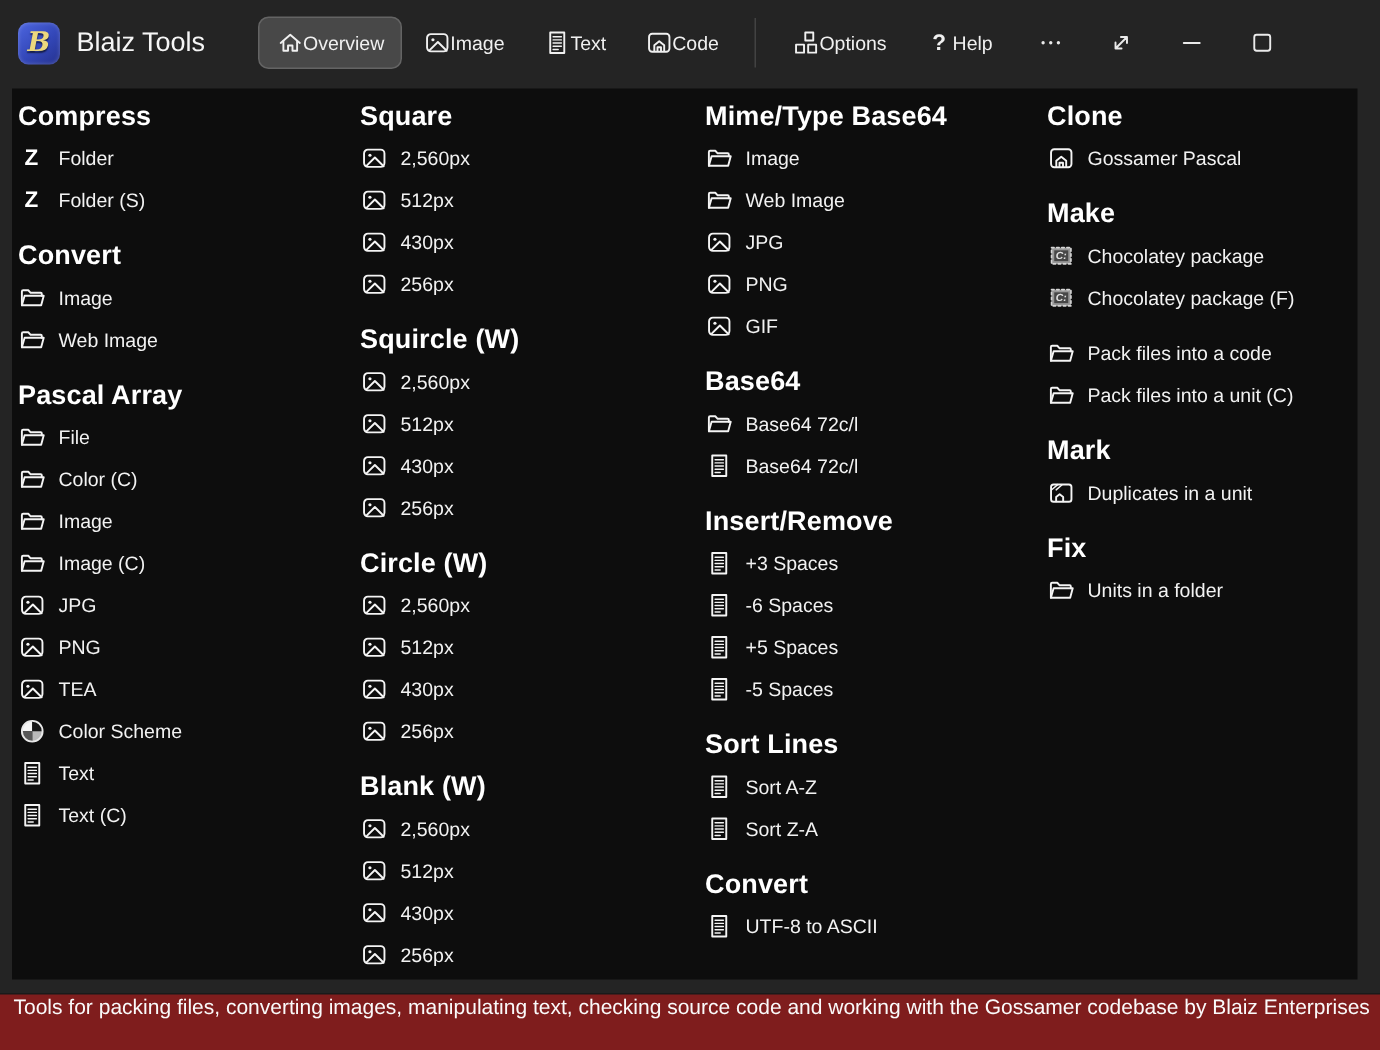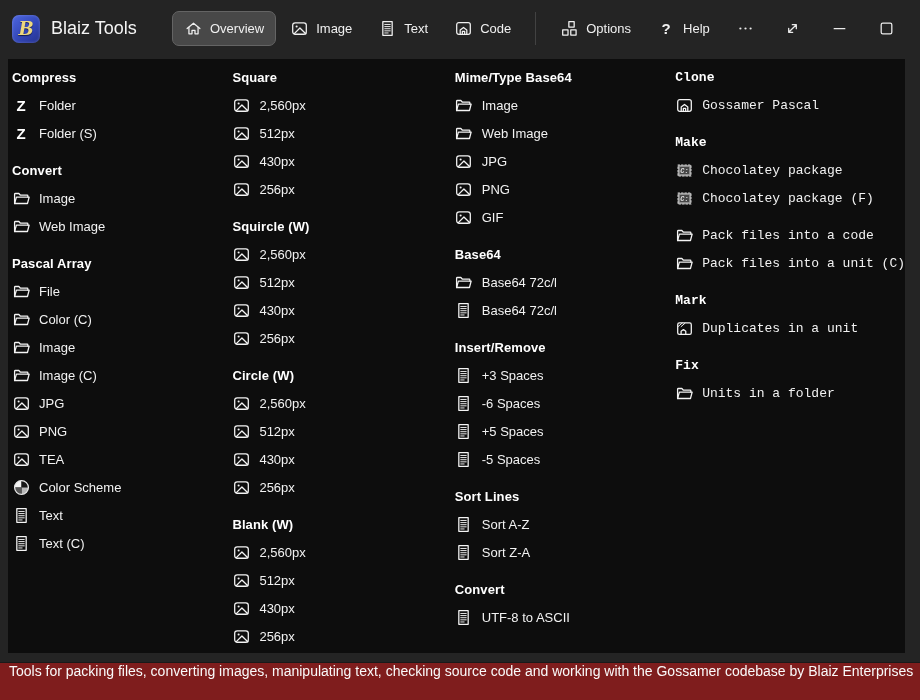--- a/index.html
+++ b/index.html
@@ -12,41 +12,41 @@
   .titlebar { height:57px; flex:0 0 57px; display:flex; align-items:center; padding:0 8px 0 12px; background:#242424; }
   .app-id { display:flex; align-items:center; width:160px; flex:0 0 160px; }
   .app-icon { width:28px; height:28px; border-radius:7px;
               background: linear-gradient(140deg,#4d66e0 0%,#3347b8 55%,#25328f 100%);
               display:flex; align-items:center; justify-content:center; box-shadow: inset 0 0 3px rgba(255,255,255,.25); }
   .app-icon span { font-family:"DejaVu Serif", serif; font-style:italic; font-weight:bold;
                    font-size:18px; color:#ecd87e; text-shadow:0 1px 1px rgba(0,0,0,.6); }
   .app-title { color:#f5f5f5; font-size:18px; margin-left:11px; white-space:nowrap; }
 
   .tabs { display:flex; align-items:center; gap:2px; }
-  .tab { display:flex; align-items:center; gap:8px; height:35px; padding:0 11px; border-radius:7px;
+  .tab { display:flex; align-items:center; height:35px; padding:0 11px; border-radius:7px;
          color:#f0f0f0; font-size:13px; border:1px solid transparent; cursor:default; white-space:nowrap; }
   .tab.active { background:#484848; border-color:#646464; }
   .tab .icon { color:#f0f0f0; }
 
   .tb-divider { width:1px; height:33px; background:#424242; margin:0 12px; flex:0 0 1px; }
 
   .win-controls { margin-left:auto; display:flex; align-items:center; }
   .winbtn { width:47px; height:36px; display:flex; align-items:center; justify-content:center; color:#eaeaea; }
 
   .icon { display:inline-flex; align-items:center; justify-content:center; width:18px; height:18px; flex:0 0 18px; }
   .icon svg { display:block; }
 
   
   .content-frame { flex:1 1 auto; padding:2px 15px 9px 8px; background:#242424; min-height:0; }
   .content { width:100%; height:100%; background:#0d0d0d; display:flex; padding:4px 0 0 4px; overflow:hidden; }
   .col { display:flex; flex-direction:column; }
-  .col-0 { width:228px; } .col-1 { width:230px; } .col-2 { width:228px; } .col-3 { flex:1;font-family:Liberation Mono, monospace; }
+  .col-0 { width:228px; } .col-1 { width:230px; } .col-2 { width:228px; } .col-3 { flex:1; }
 
   .section { margin-bottom:9px; }
-  .section-title { height:28px; display:flex; align-items:center; font-size:13px; font-weight:bold;
+  .section-title { height:28px; display:flex; align-items:center; font-size:18px; font-weight:bold;
                    color:#ffffff; letter-spacing:.1px; }
   .item { height:28px; display:flex; align-items:center; gap:9px; font-size:13px; color:#f2f2f2;
           cursor:default; white-space:nowrap; }
   .item .icon { color:#f4f4f4; }
   .glyph-z { font-weight:800; font-size:15px; line-height:1; color:#fff; }
   .glyph-q { font-weight:600; font-size:15px; line-height:1; color:#f0f0f0; }
 
   
   .statusbar { height:38px; flex:0 0 38px; background:#7f1d1d; display:flex; align-items:flex-start;
                padding:0 9px; font-size:14px; color:#fafafa; border-top:1px solid #1a1a1a; white-space:nowrap; }

